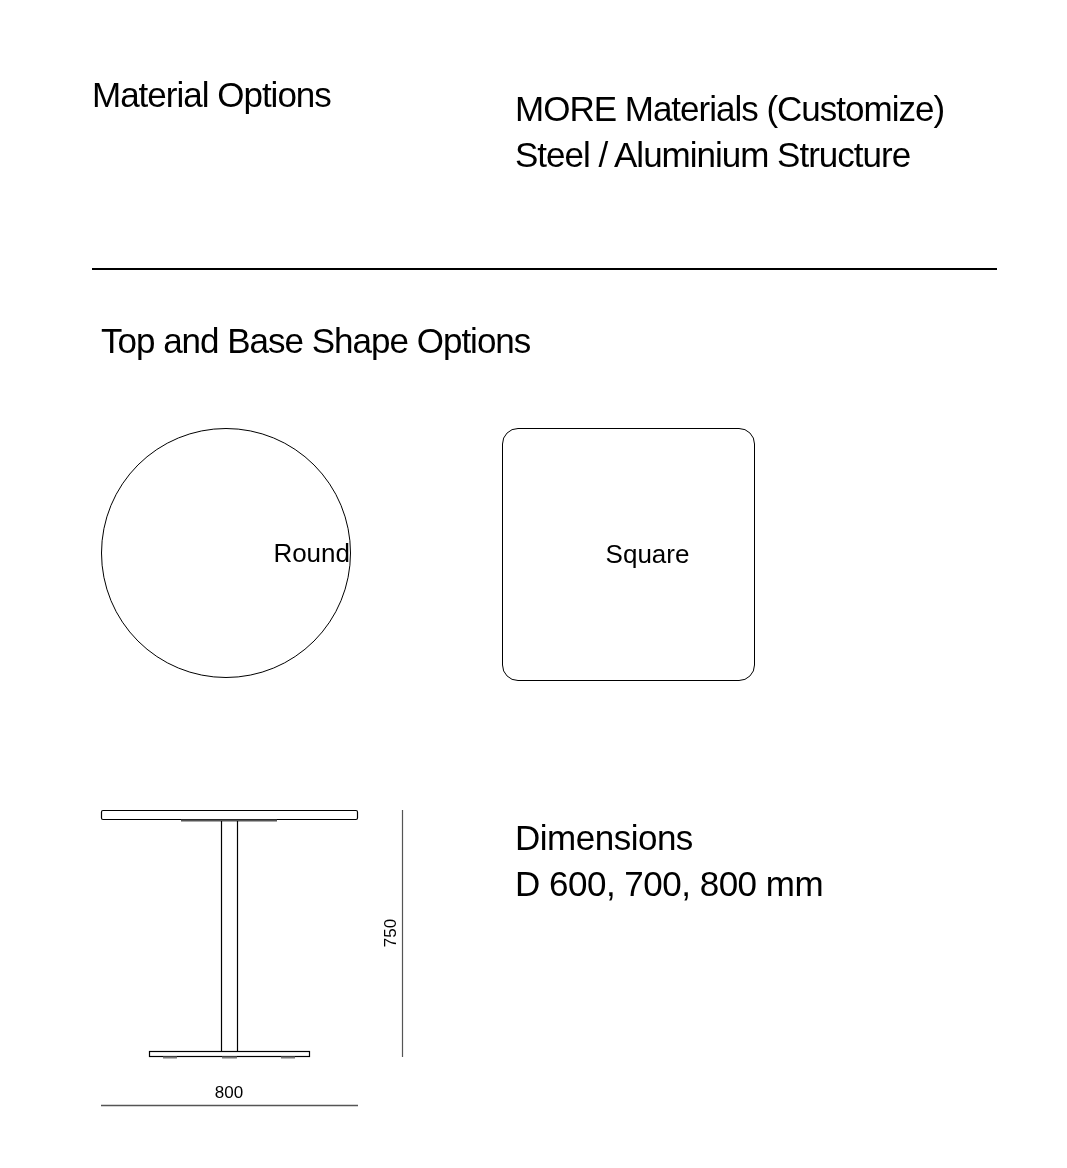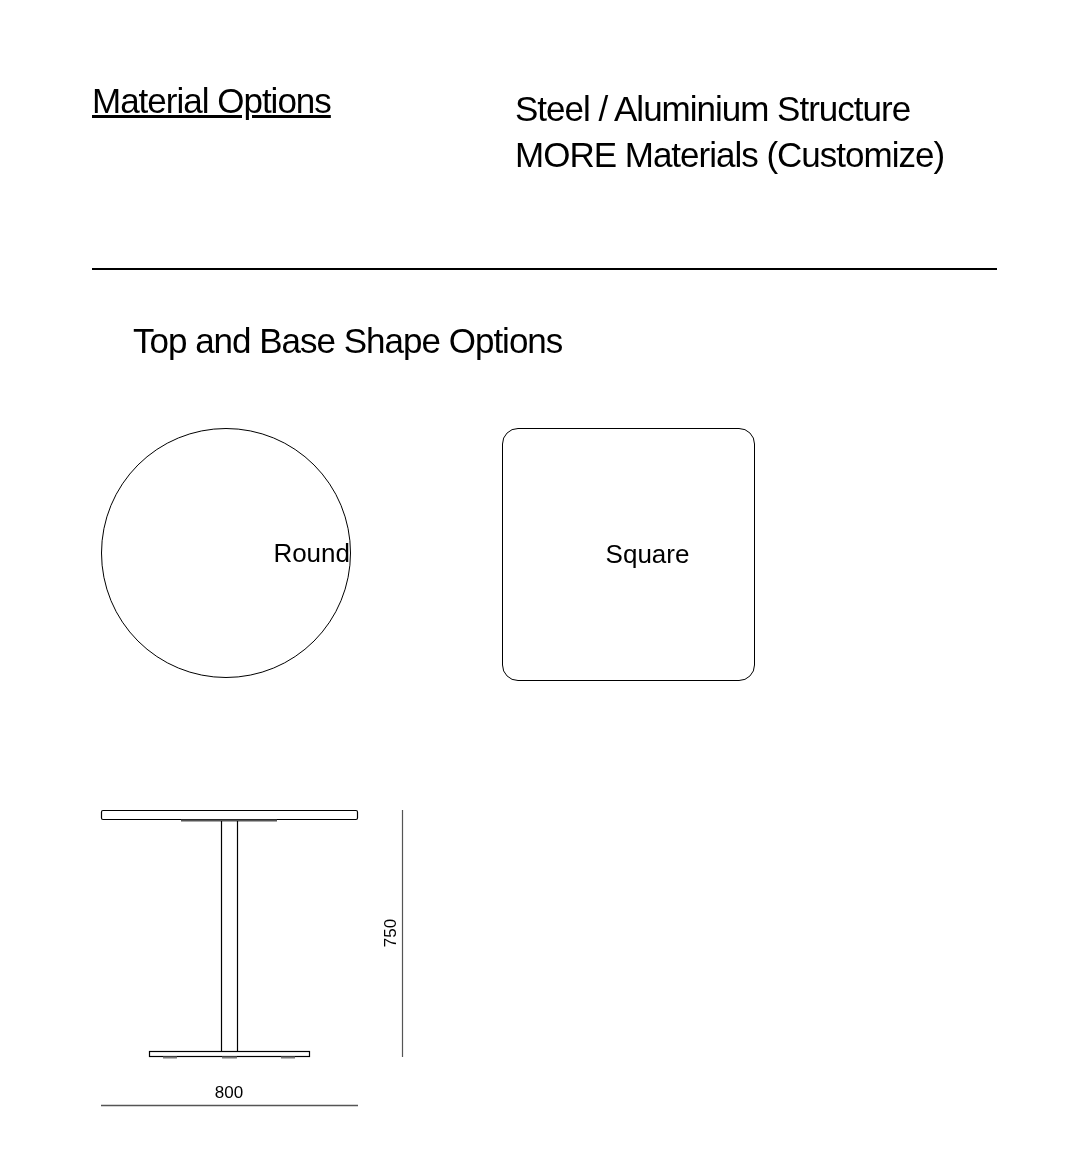--- a/index.html
+++ b/index.html
@@ -16,33 +16,33 @@
       color: #000000;
     }
     .abs { position: absolute; }
 
     .heading {
       font-size: 35px;
       line-height: 46px;
       letter-spacing: -1px;
       white-space: nowrap;
     }
-    #material-label { left: 92px; top: 78px; text-decoration: underline; }
+    #material-label { left: 92px; top: 72px; }
     #material-values { left: 515px; top: 86px; }
     #material-values div { white-space: nowrap; }
 
     #divider {
       left: 92px;
       top: 268px;
       width: 905px;
       height: 0;
       border-top: 2px solid #000000;
     }
 
-    #shape-title { left: 101px; top: 318px; margin-left: 32px; }
+    #shape-title { left: 101px; top: 318px; }
 
     .shape-label {
       font-size: 26px;
       letter-spacing: 0px;
       white-space: nowrap;
     }
 
     #round-shape {
       left: 101px;
       top: 428px;
@@ -92,22 +92,22 @@
       letter-spacing: -0.5px;
       white-space: nowrap;
     }
   </style>
 </head>
 <body>
 
 <div id="material-label" class="abs heading">Material Options</div>
 
 <div id="material-values" class="abs heading">
+  <div>MORE Materials (Customize)</div>
   <div>Steel / Aluminium Structure</div>
-  <div>MORE Materials (Customize)</div>
 </div>
 
 <div id="divider" class="abs"></div>
 
 <div id="shape-title" class="abs heading">Top and Base Shape Options</div>
 
 <div id="round-shape" class="abs">
   <span class="shape-label">Round</span>
 </div>
 
@@ -134,13 +134,15 @@
     <line x1="402.5" y1="810" x2="402.5" y2="1057" stroke="#555555" stroke-width="1.2"></line>
   </g>
   <g>
     <line x1="101" y1="1105.5" x2="358" y2="1105.5" stroke="#555555" stroke-width="1.5"></line>
   </g>
   <text class="dim-text" x="229" y="1098" text-anchor="middle">800</text>
   <text class="dim-text" x="0" y="0" text-anchor="middle" transform="translate(396 933) rotate(-90)">750</text>
 </svg>
 
 <div id="dimensions-block" class="abs">
+  <div>Dimensions</div>
+  <div>D 600, 700, 800 mm</div>
 </div>
 
 </body></html>

